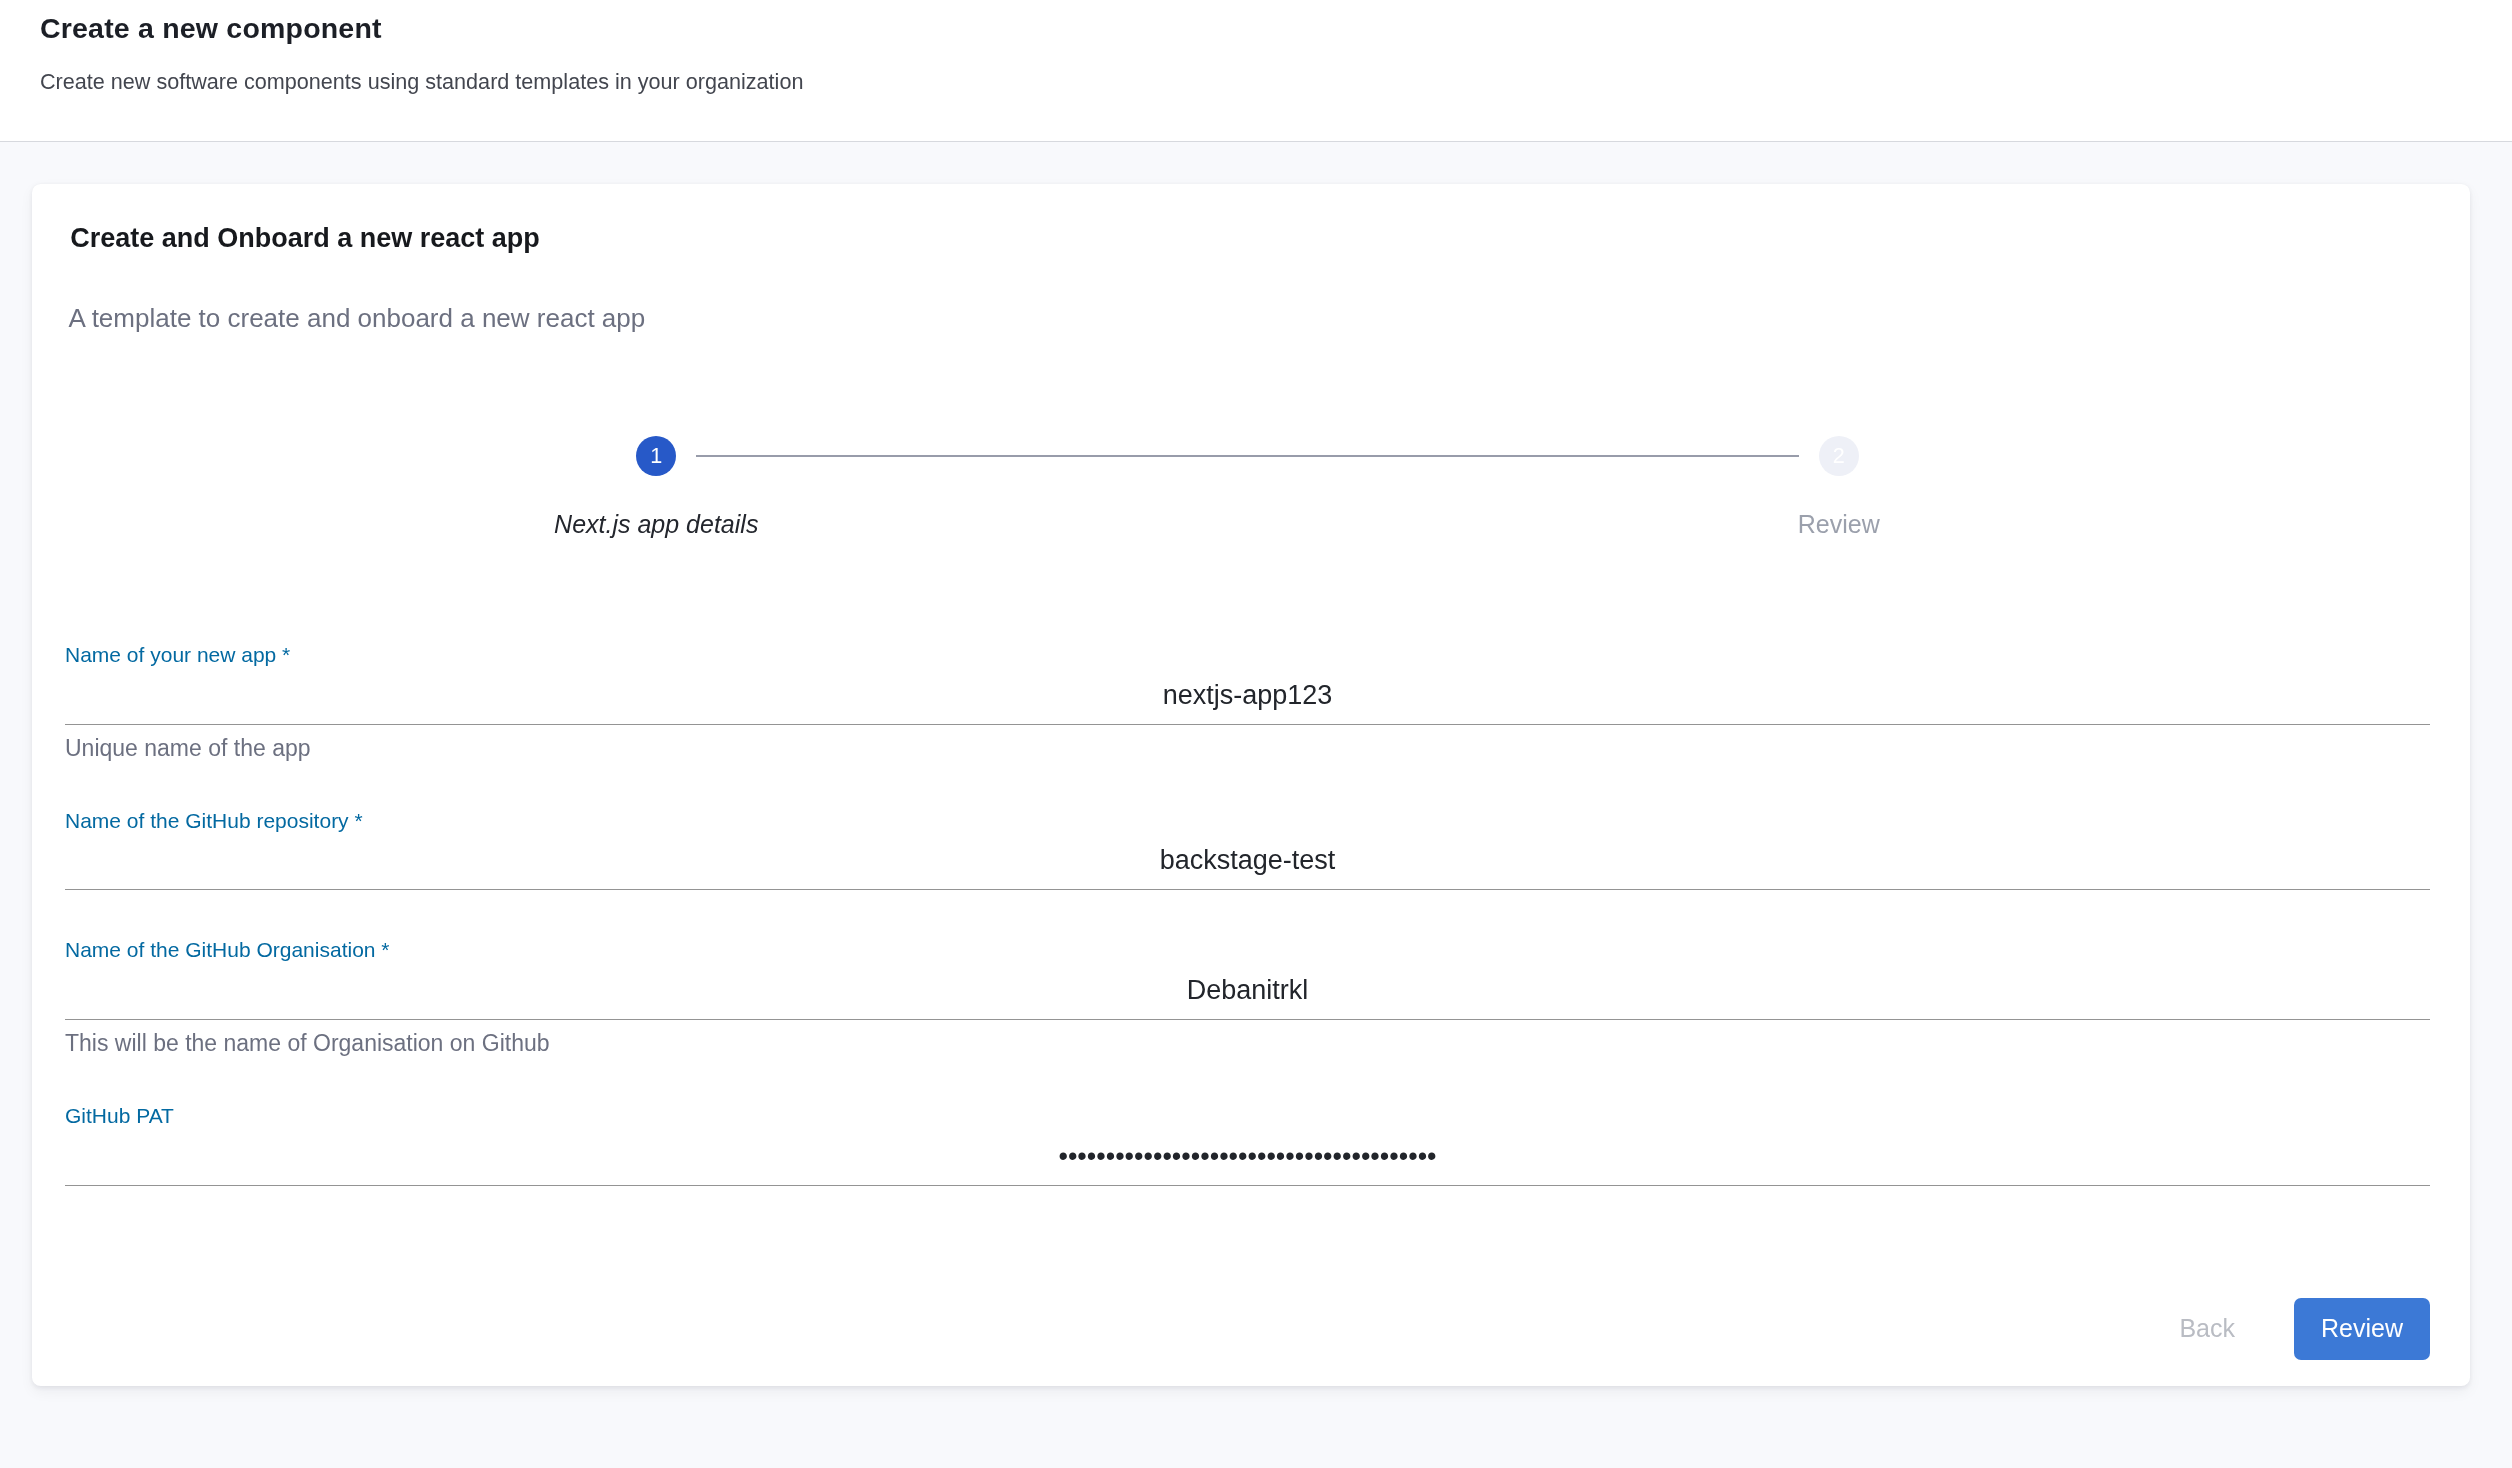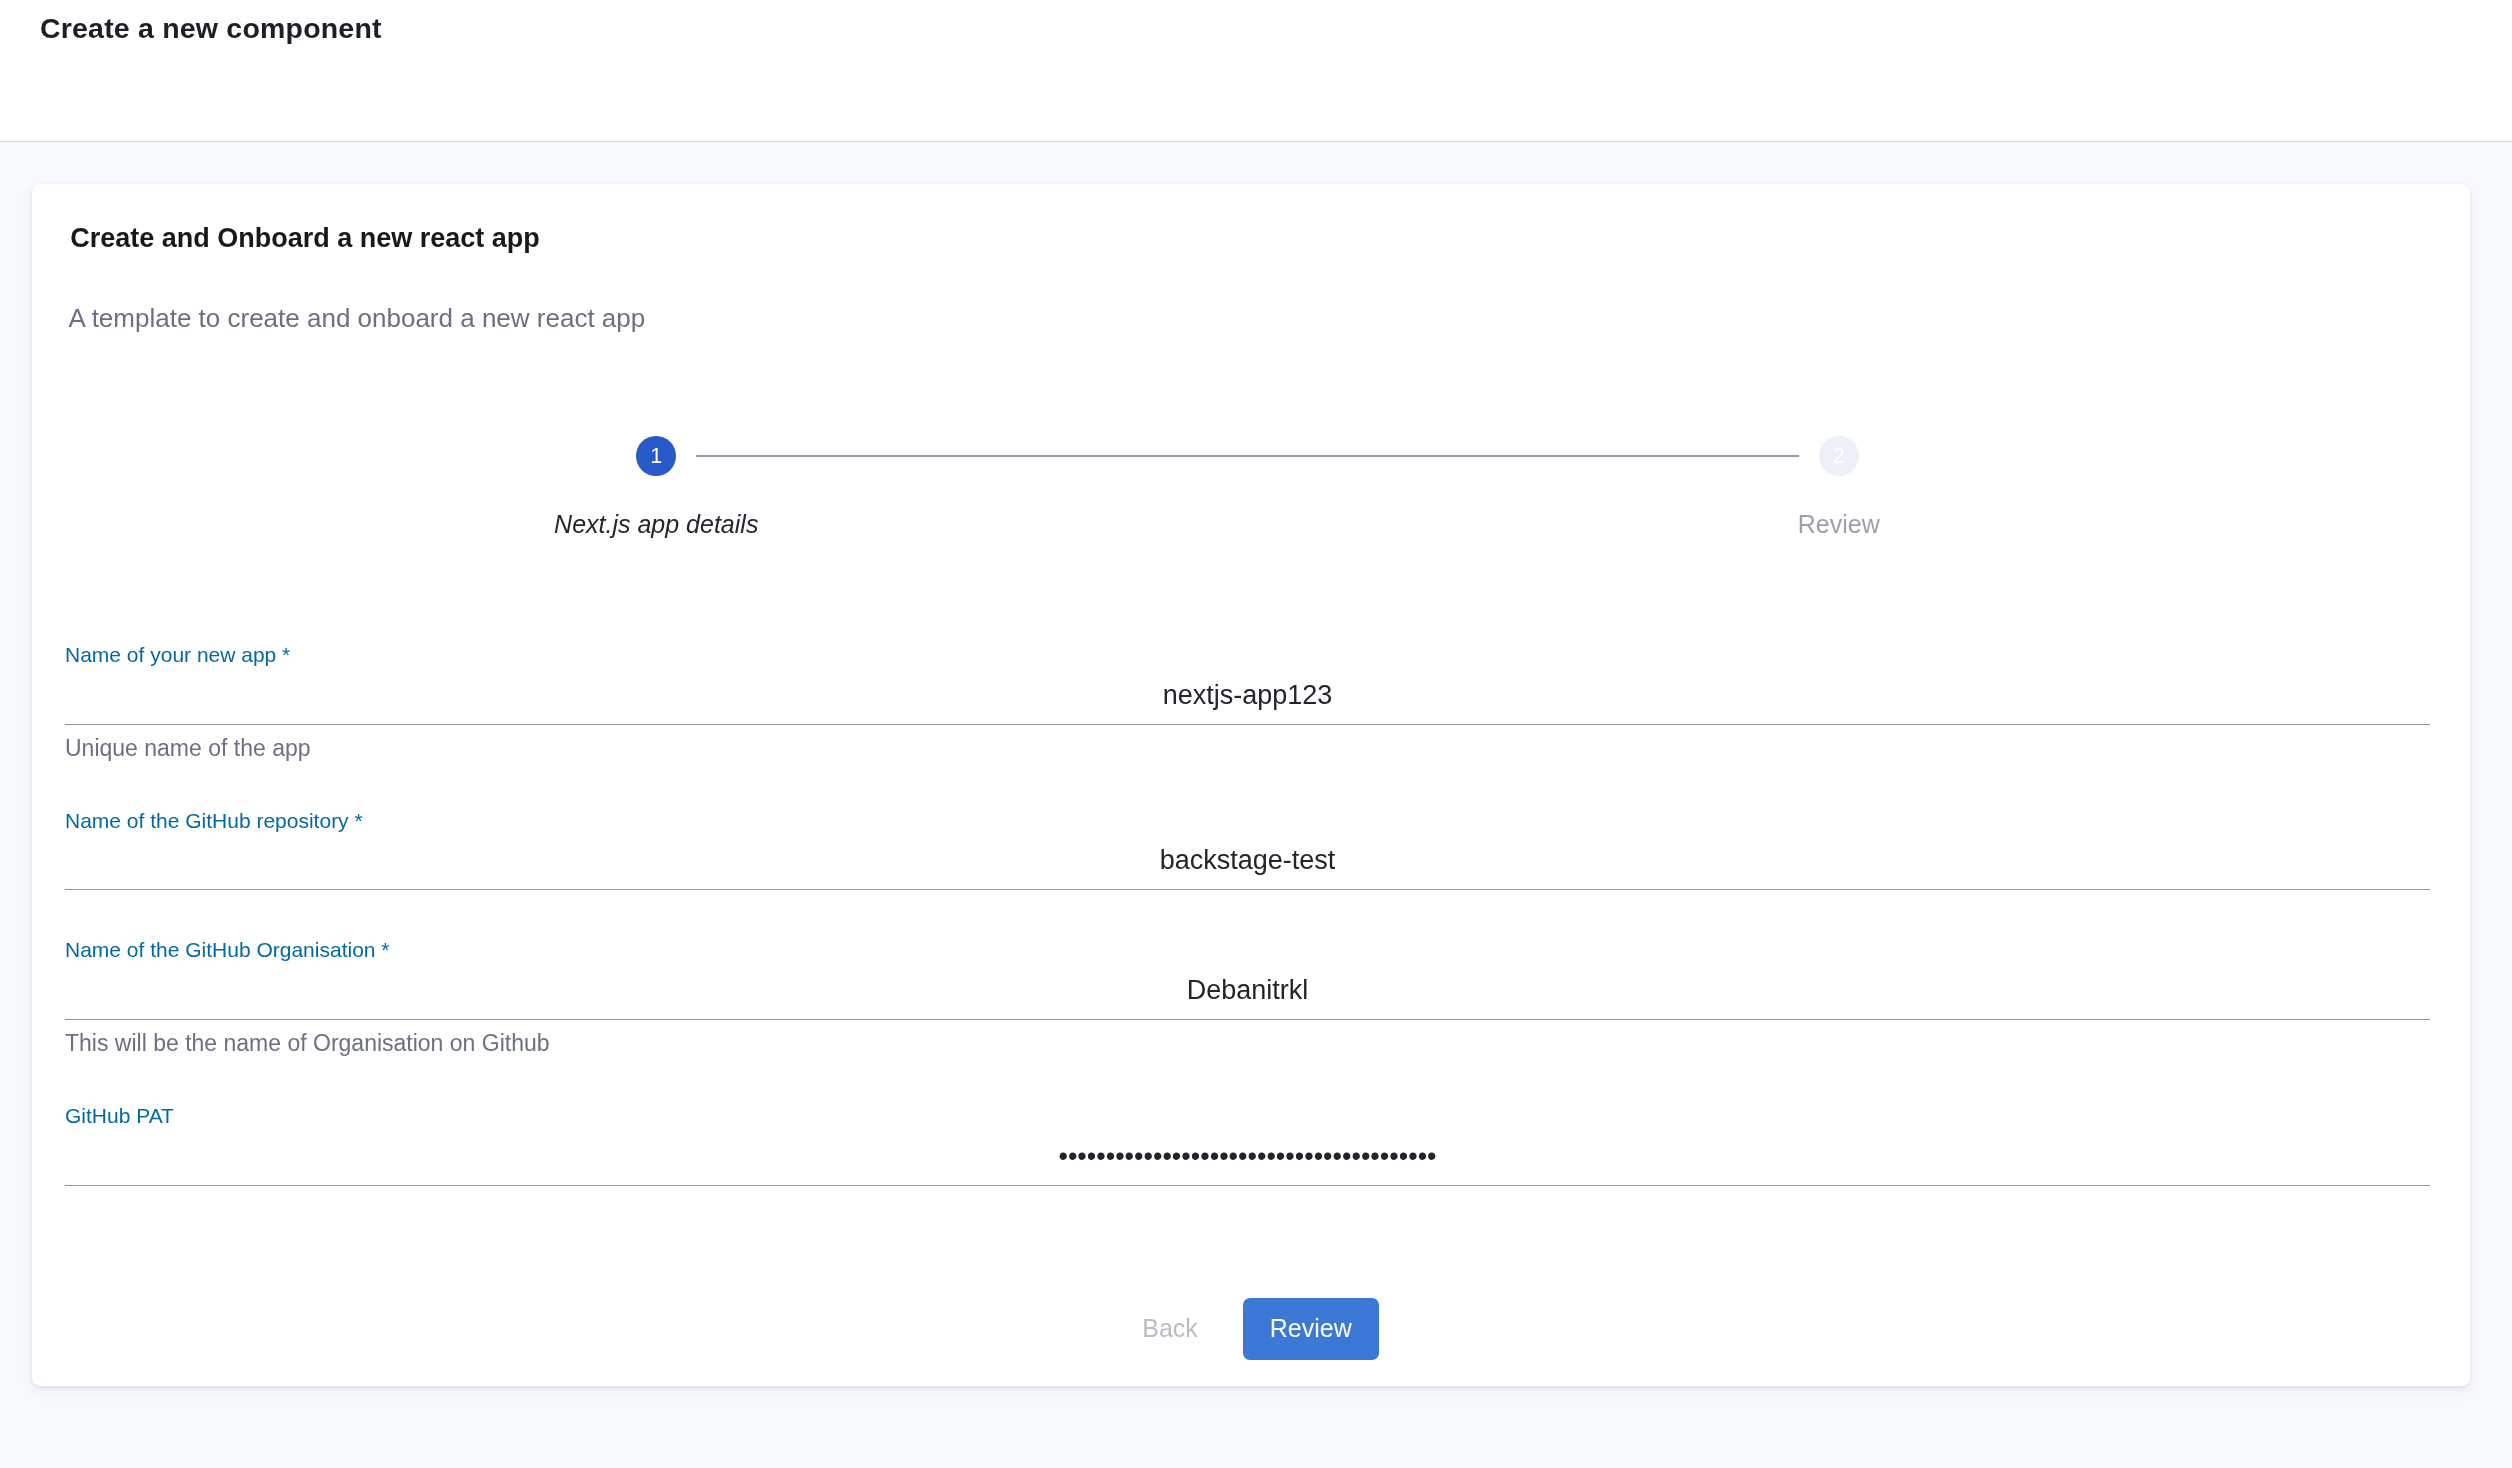--- a/index.html
+++ b/index.html
@@ -117,23 +117,24 @@
   .field-helper {
     margin-top: 10.4px;
     font-size: 23px;
     line-height: 26px;
     color: #6c7080;
   }
 
   
   .actions {
     display: flex;
-    justify-content: center;
+    justify-content: flex-end;
     align-items: center;
     margin-top: 112px;
+    gap: 14px;
   }
   .btn {
     font-family: "Liberation Sans", sans-serif;
     font-size: 25px;
     line-height: 31px;
     border: none;
     cursor: pointer;
   }
   .btn-back {
     background: transparent;
@@ -147,20 +148,21 @@
     color: #ffffff;
     border-radius: 7px;
     padding: 15.6px 27px;
   }
 </style>
 </head>
 <body>
 
 <header class="page-header">
   <h1 class="page-title">Create a new component</h1>
+  <p class="page-subtitle">Create new software components using standard templates in your organization</p>
 </header>
 
 <main class="main-area">
   <section class="card">
 
     <h2 class="card-title">Create and Onboard a new react app</h2>
     <p class="card-subtitle">A template to create and onboard a new react app</p>
 
     <div class="stepper">
       <div class="step-connector"></div>

